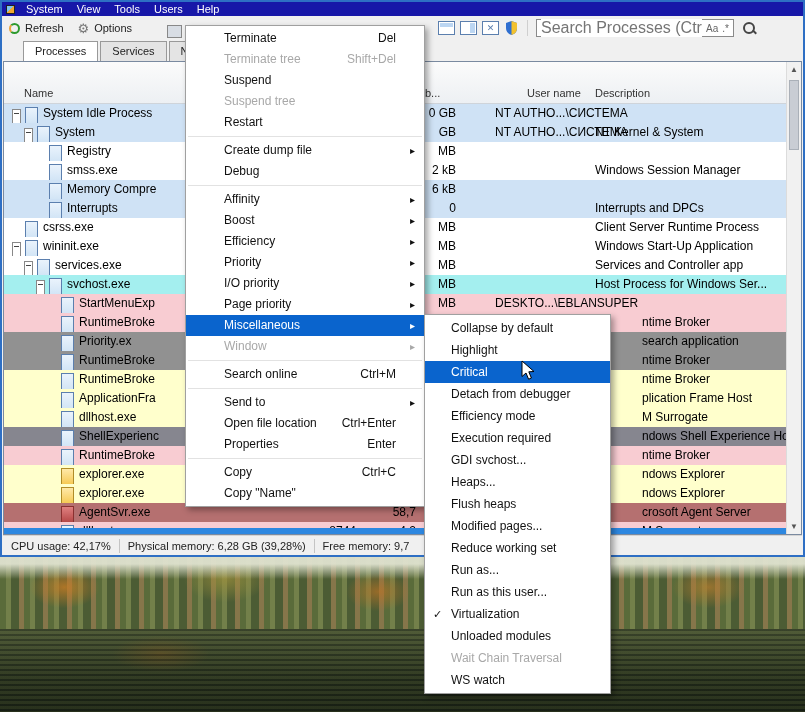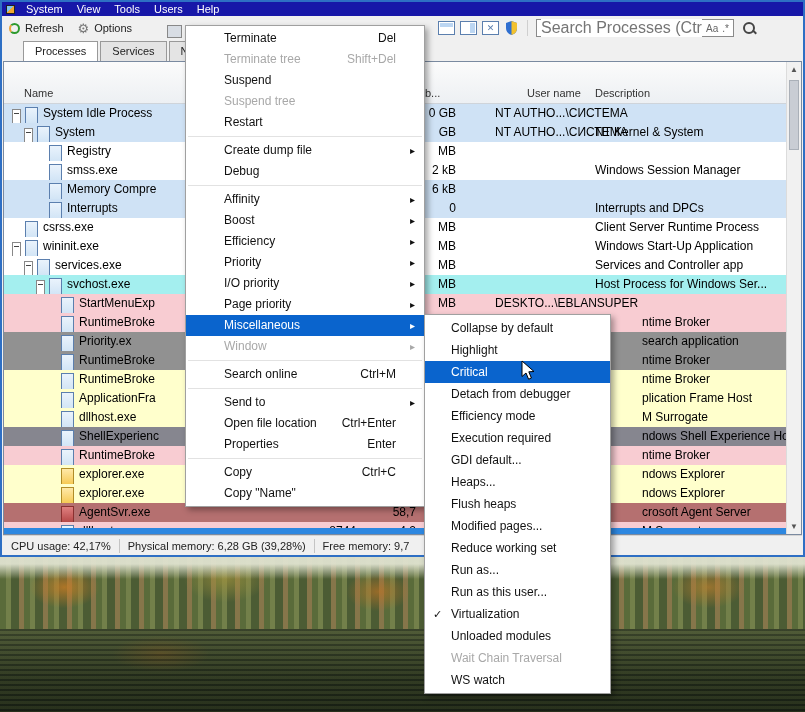--- a/index.html
+++ b/index.html
@@ -347,21 +347,21 @@
       <div class="mi"><span class="lbl">Copy</span><span class="sc">Ctrl+C</span></div>
       <div class="mi"><span class="lbl">Copy "Name"</span></div>
     </div>
   <div class="menu sub" id="sub-items">
       <div class="mi"><span class="lbl">Collapse by default</span></div>
       <div class="mi"><span class="lbl">Highlight</span></div>
       <div class="mi sel"><span class="lbl">Critical</span></div>
       <div class="mi"><span class="lbl">Detach from debugger</span></div>
       <div class="mi"><span class="lbl">Efficiency mode</span></div>
       <div class="mi"><span class="lbl">Execution required</span></div>
-      <div class="mi"><span class="lbl">GDI default...</span></div>
+      <div class="mi"><span class="lbl">GDI svchost...</span></div>
       <div class="mi"><span class="lbl">Heaps...</span></div>
       <div class="mi"><span class="lbl">Flush heaps</span></div>
       <div class="mi"><span class="lbl">Modified pages...</span></div>
       <div class="mi"><span class="lbl">Reduce working set</span></div>
       <div class="mi"><span class="lbl">Run as...</span></div>
       <div class="mi"><span class="lbl">Run as this user...</span></div>
       <div class="mi"><span class="lbl">Virtualization</span><span class="chk">✓</span></div>
       <div class="mi"><span class="lbl">Unloaded modules</span></div>
       <div class="mi dis"><span class="lbl">Wait Chain Traversal</span></div>
       <div class="mi"><span class="lbl">WS watch</span></div>

